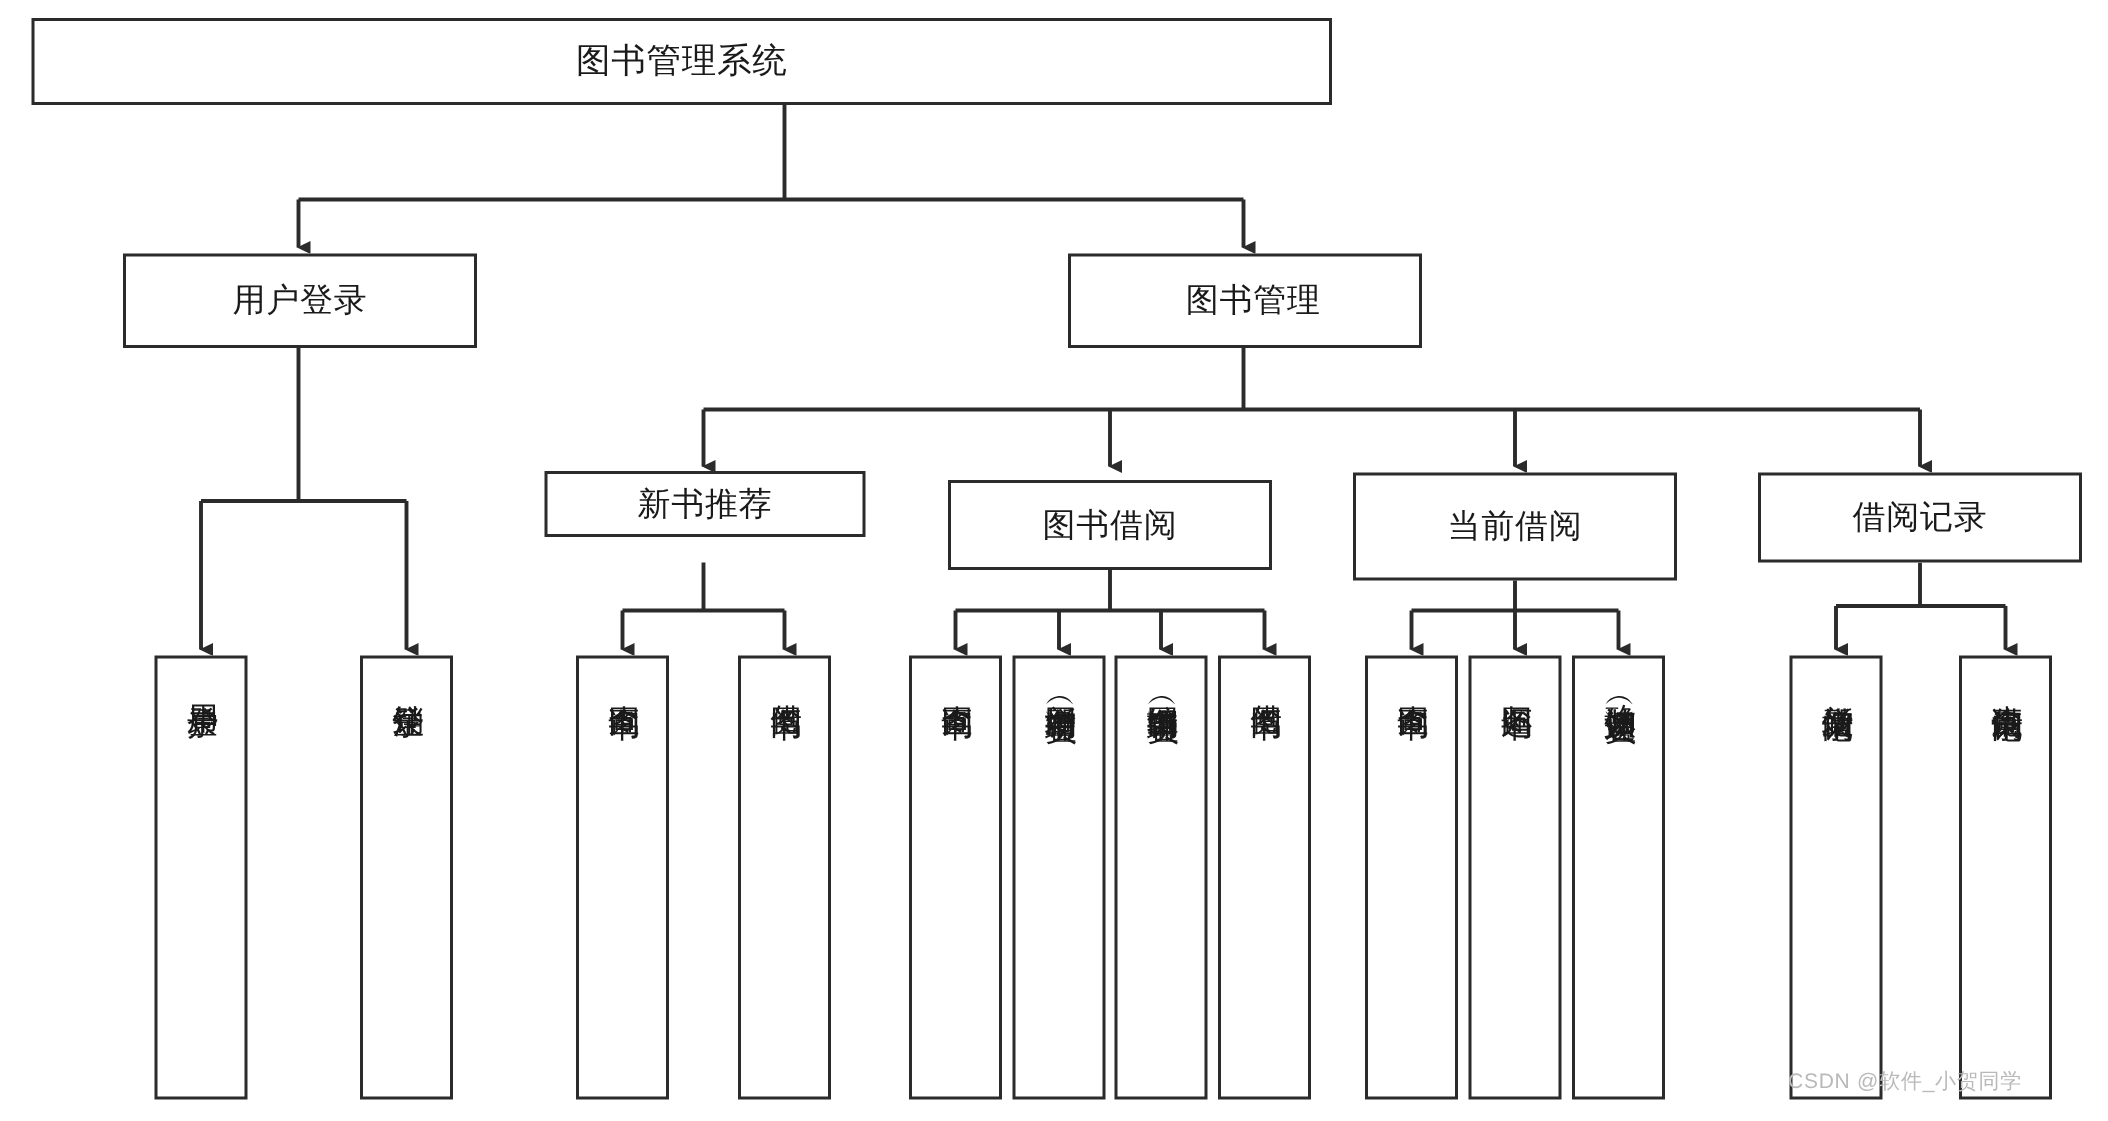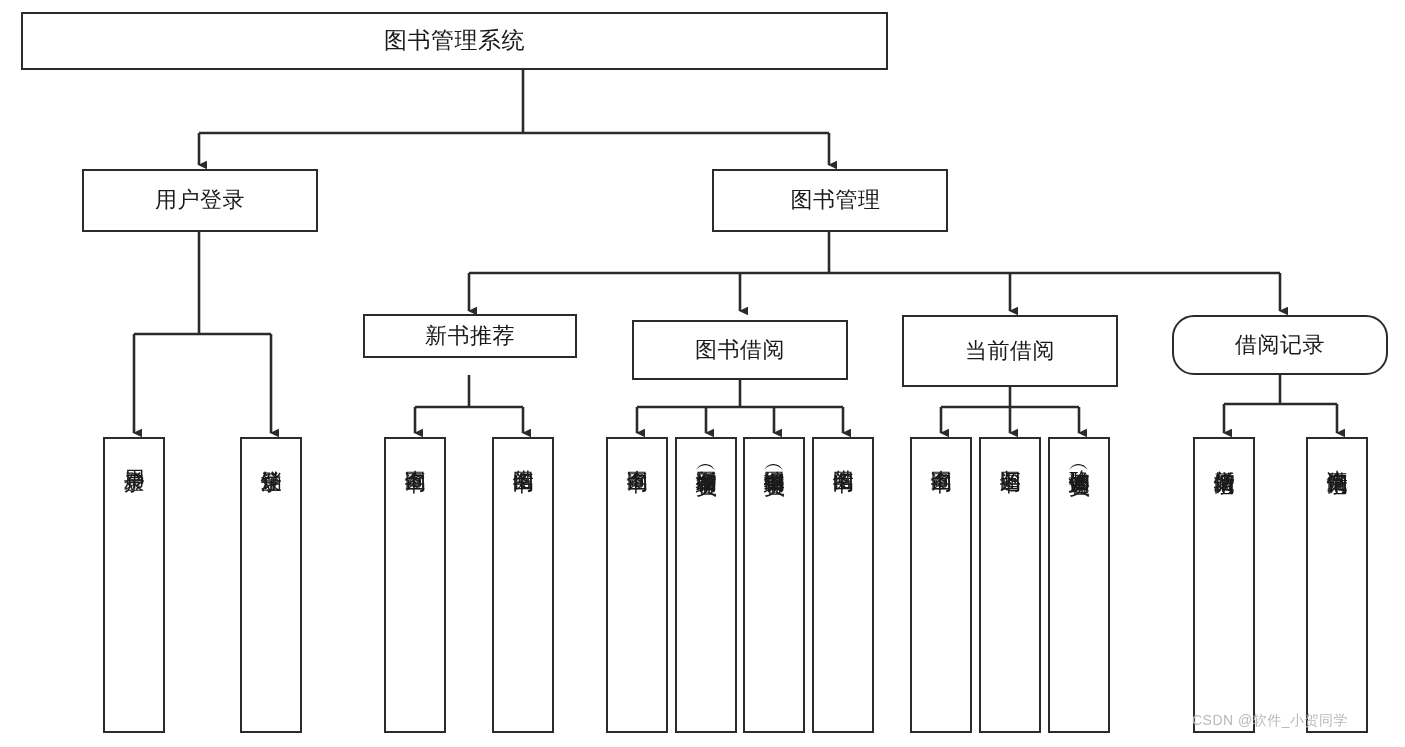--- a/index.html
+++ b/index.html
@@ -143,21 +143,21 @@
 
   <div class="node node-h" style="left:363px; top:314px; width:214px; height:44px;">
     <span class="node-label">新书推荐</span>
   </div>
   <div class="node node-h" style="left:632px; top:320px; width:216px; height:60px;">
     <span class="node-label">图书借阅</span>
   </div>
   <div class="node node-h" style="left:902px; top:315px; width:216px; height:72px;">
     <span class="node-label">当前借阅</span>
   </div>
-  <div class="node node-h" style="left:1172px; top:315px; width:216px; height:60px;border-radius:22px;">
+  <div class="node node-h" style="left:1172px; top:315px; width:216px; height:60px;">
     <span class="node-label">借阅记录</span>
   </div>
 
   <div class="node node-v" style="left:103px; top:437px; width:62px; height:296px;">
     <span class="node-label">用户登录</span>
   </div>
   <div class="node node-v" style="left:240px; top:437px; width:62px; height:296px;">
     <span class="node-label">注销登录</span>
   </div>
 

